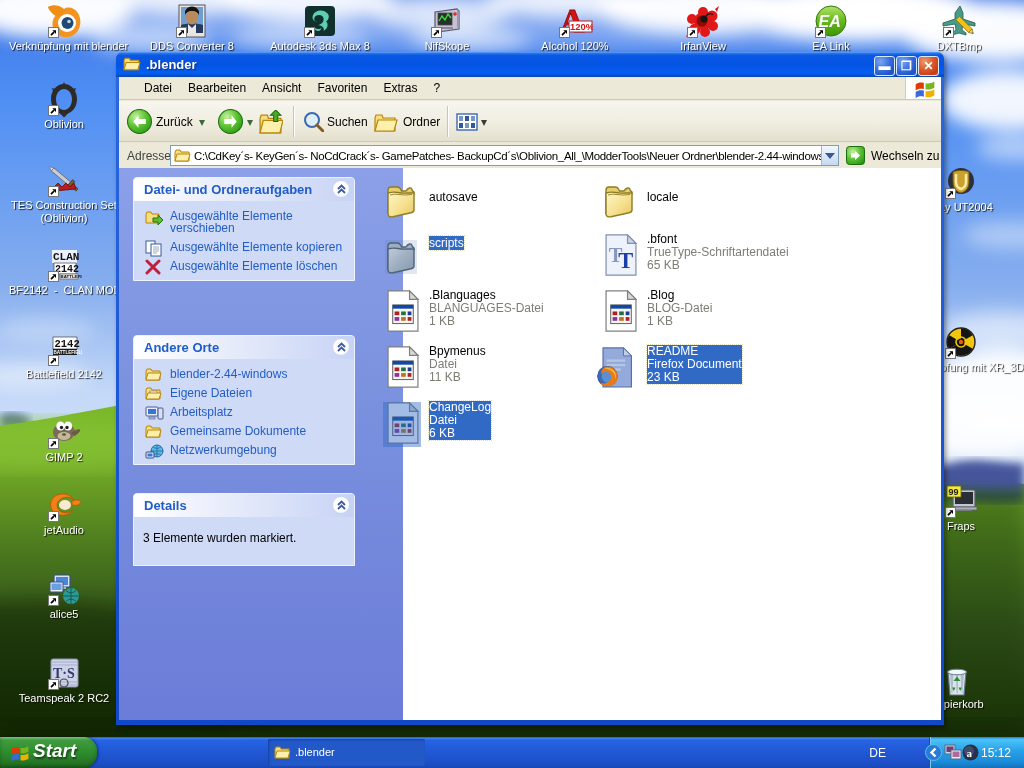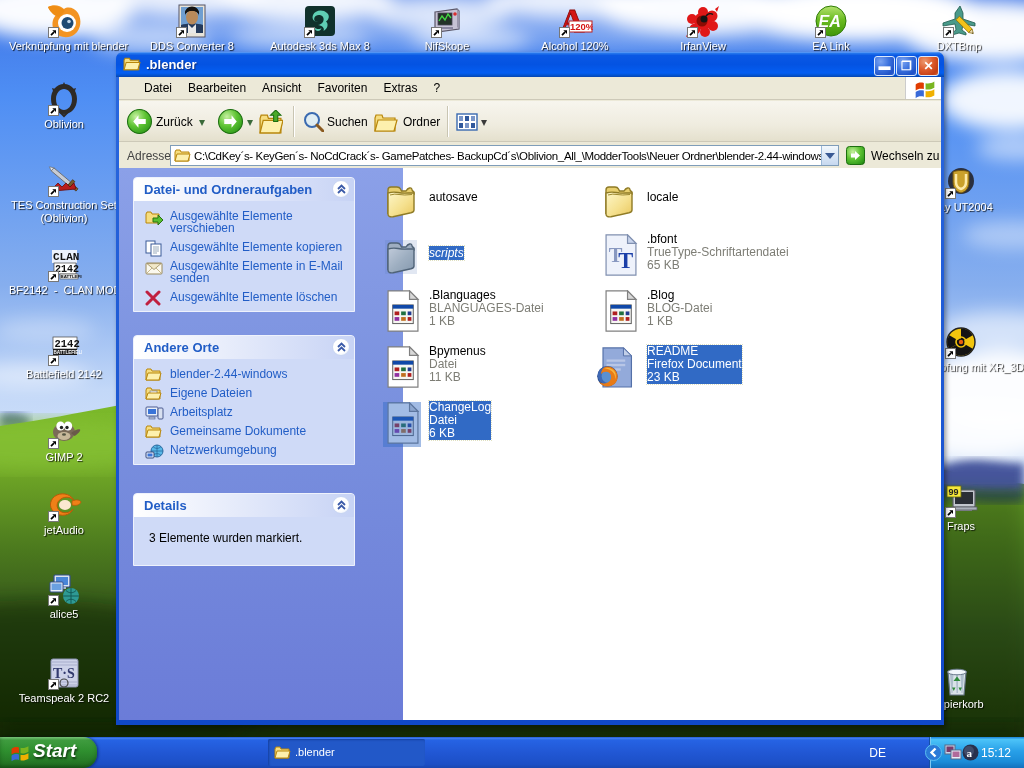--- a/index.html
+++ b/index.html
@@ -671,23 +671,20 @@
                   <use href="#chevup"></use>
                 </svg>
               </div></div>
           <div class="tpitems">
             <div class="tpitem"><div class="tpic"><svg width="19" height="17" viewBox="0 0 19 17">
                     <use href="#movefold"></use>
                   </svg></div>Ausgewählte Elemente<br>verschieben</div>
             <div class="tpitem"><div class="tpic"><svg width="17" height="17" viewBox="0 0 17 17">
                     <use href="#copydoc"></use>
                   </svg></div>Ausgewählte Elemente kopieren</div>
-            <div class="tpitem"><div class="tpic"><svg width="18" height="16" viewBox="0 0 18 16">
-                    <use href="#mail"></use>
-                  </svg></div>Ausgewählte Elemente in E-Mail<br>senden</div>
             <div class="tpitem" style="padding-bottom:0;"><div class="tpic"><svg width="16" height="16" viewBox="0 0 16 16">
                     <use href="#redx"></use>
                   </svg></div>Ausgewählte Elemente löschen</div>
           </div>
         </div>
         <div class="tpbox" style="top:167px;">
           <div class="tphead">Andere Orte<div class="chev">
                 <svg width="13" height="13" viewBox="0 0 13 13">
                   <use href="#chevup"></use>
                 </svg>
@@ -709,21 +706,21 @@
                     <use href="#netw"></use>
                   </svg></div>Netzwerkumgebung</div>
           </div>
         </div>
         <div class="tpbox" style="top:325px;">
           <div class="tphead">Details<div class="chev">
                 <svg width="13" height="13" viewBox="0 0 13 13">
                   <use href="#chevup"></use>
                 </svg>
               </div></div>
-          <div class="tpitems" style="color:#000; padding-left:15px;">
+          <div class="tpitems" style="color:#000; padding-left:9px;">
             <div style="padding:5px 0 12px 0;">3 Elemente wurden markiert.</div>
           </div>
         </div>
       </div>
 
       <div class="file" style="left:262px; top:10px;">
           <svg class="ficon" width="40" height="36" viewBox="0 0 40 36">
             <use href="#folder"></use>
           </svg>
           <div class="ftext" style="top:13px;">autosave</div>
@@ -731,21 +728,21 @@
       <div class="file" style="left:480px; top:10px;">
           <svg class="ficon" width="40" height="36" viewBox="0 0 40 36">
             <use href="#folder"></use>
           </svg>
           <div class="ftext" style="top:13px;">locale</div>
         </div>
       <div class="file" style="left:262px; top:66px;">
           <svg class="ficon" width="40" height="36" viewBox="0 0 40 36">
             <use href="#foldersel"></use>
           </svg>
-          <div class="ftext" style="top:13px;font-style:italic;"><span class="fsel">scripts</span></div>
+          <div class="ftext" style="top:3px;"><span class="fsel">scripts</span></div>
         </div>
       <div class="file" style="left:480px; top:66px;">
           <svg class="ficon" width="38" height="45" viewBox="0 0 38 45">
             <use href="#ttdoc"></use>
           </svg>
           <div class="ftext">.bfont<br><span class="fsub">TrueType-Schriftartendatei<br>65 KB</span></div>
         </div>
       <div class="file" style="left:262px; top:122px;">
           <svg class="ficon" width="38" height="45" viewBox="0 0 38 45">
             <use href="#doc"></use>

